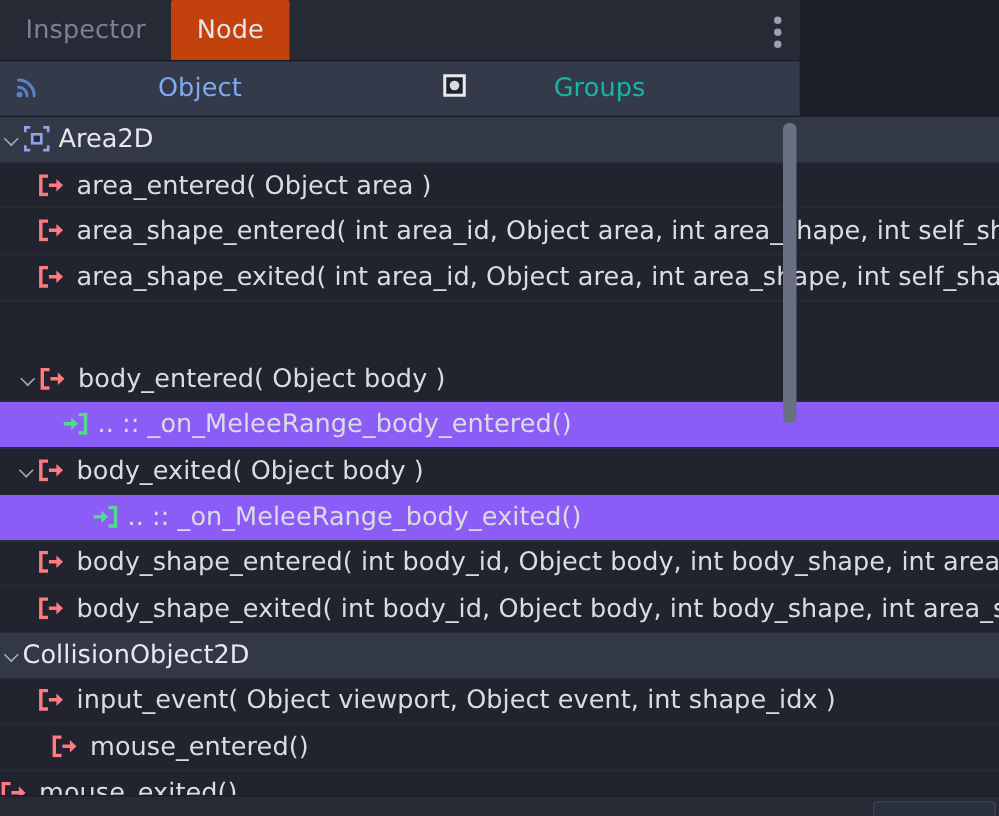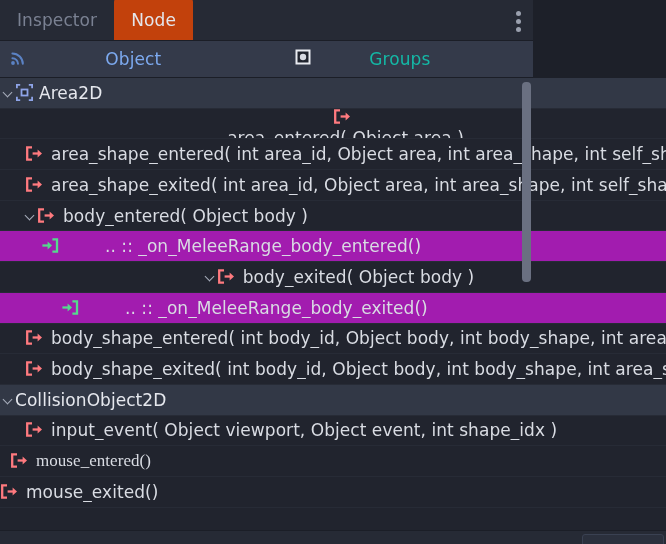--- a/index.html
+++ b/index.html
@@ -90,21 +90,21 @@
     white-space: nowrap;
     border-bottom: 1px solid #272b36;
     cursor: pointer;
     user-select: none;
   }
   .row.group {
     background: #323846;
     border-bottom: 1px solid #272b36;
   }
   .row.signal { background: #21242e; }
-  .row.conn   { background: #a21caf; gap: 40px; }
+  .row.conn   { background: #8b5cf6; }
 
   .arrow {
     width: 13px; height: 13px;
     flex: 0 0 13px;
     position: relative;
   }
   .arrow.open::after {
     content: "";
     position: absolute;
     left: 2px; top: 3px;
@@ -214,21 +214,21 @@
               <path d="M1.9 5.2 V1.9 H5.2"></path>
               <path d="M13.8 1.9 H17.1 V5.2"></path>
               <path d="M17.1 13.8 V17.1 H13.8"></path>
               <path d="M5.2 17.1 H1.9 V13.8"></path>
             </g>
             <rect x="5.6" y="5.6" width="7.8" height="7.8" fill="#8ea4e8"></rect>
             <rect x="7.4" y="7.4" width="4.2" height="4.2" fill="#262a35"></rect>
           </svg></span>
         <span class="label">Area2D</span>
       </div>
-      <div class="row signal" style="padding-left: 25px; flex-direction: column;">
+      <div class="row signal" style="padding-left: 25px;">
         <span class="sig-icon"><svg width="19" height="15" viewBox="0 0 19 15">
             <path d="M7 1.4 H2.2 V13.6 H7" fill="none" stroke="#ff7a7f" stroke-width="2.3" stroke-linejoin="miter"></path>
             <path d="M7.6 7.5 H14.2" fill="none" stroke="#ff7a7f" stroke-width="2.3"></path>
             <path d="M12.6 3.4 L17 7.5 L12.6 11.6 Z" fill="#ff7a7f"></path>
           </svg></span>
         <span class="label">area_entered( Object area )</span>
       </div>
       <div class="row signal" style="padding-left: 25px;">
         <span class="sig-icon"><svg width="19" height="15" viewBox="0 0 19 15">
             <path d="M7 1.4 H2.2 V13.6 H7" fill="none" stroke="#ff7a7f" stroke-width="2.3" stroke-linejoin="miter"></path>
@@ -238,38 +238,38 @@
         <span class="label">area_shape_entered( int area_id, Object area, int area_shape, int self_shape )</span>
       </div>
       <div class="row signal" style="padding-left: 25px;">
         <span class="sig-icon"><svg width="19" height="15" viewBox="0 0 19 15">
             <path d="M7 1.4 H2.2 V13.6 H7" fill="none" stroke="#ff7a7f" stroke-width="2.3" stroke-linejoin="miter"></path>
             <path d="M7.6 7.5 H14.2" fill="none" stroke="#ff7a7f" stroke-width="2.3"></path>
             <path d="M12.6 3.4 L17 7.5 L12.6 11.6 Z" fill="#ff7a7f"></path>
           </svg></span>
         <span class="label">area_shape_exited( int area_id, Object area, int area_shape, int self_shape )</span>
       </div>
-      <div class="row signal" style="padding-left: 24px;">
+      <div class="row signal" style="padding-left: 13px; margin-top: 37px;">
         <span class="arrow open"></span>
         <span class="sig-icon"><svg width="19" height="15" viewBox="0 0 19 15">
             <path d="M7 1.4 H2.2 V13.6 H7" fill="none" stroke="#ff7a7f" stroke-width="2.3" stroke-linejoin="miter"></path>
             <path d="M7.6 7.5 H14.2" fill="none" stroke="#ff7a7f" stroke-width="2.3"></path>
             <path d="M12.6 3.4 L17 7.5 L12.6 11.6 Z" fill="#ff7a7f"></path>
           </svg></span>
         <span class="label">body_entered( Object body )</span>
       </div>
       <div class="row conn" style="padding-left: 40px;">
         <span class="conn-icon"><svg width="19" height="15" viewBox="0 0 19 15">
             <path d="M12.4 1.4 H17.0 V13.6 H12.4" fill="none" stroke="#55d98d" stroke-width="2.3" stroke-linejoin="miter"></path>
             <path d="M2.4 7.5 H9.4" fill="none" stroke="#55d98d" stroke-width="2.3"></path>
             <path d="M7.6 3.4 L12.0 7.5 L7.6 11.6 Z" fill="#55d98d"></path>
           </svg></span>
         <span class="label">.. :: _on_MeleeRange_body_entered()</span>
       </div>
-      <div class="row signal" style="padding-left: 12px; justify-content: center;">
+      <div class="row signal" style="padding-left: 12px;">
         <span class="arrow open"></span>
         <span class="sig-icon"><svg width="19" height="15" viewBox="0 0 19 15">
             <path d="M7 1.4 H2.2 V13.6 H7" fill="none" stroke="#ff7a7f" stroke-width="2.3" stroke-linejoin="miter"></path>
             <path d="M7.6 7.5 H14.2" fill="none" stroke="#ff7a7f" stroke-width="2.3"></path>
             <path d="M12.6 3.4 L17 7.5 L12.6 11.6 Z" fill="#ff7a7f"></path>
           </svg></span>
         <span class="label">body_exited( Object body )</span>
       </div>
       <div class="row conn" style="padding-left: 60px;">
         <span class="conn-icon"><svg width="19" height="15" viewBox="0 0 19 15">
@@ -300,21 +300,21 @@
         <span class="label">CollisionObject2D</span>
       </div>
       <div class="row signal" style="padding-left: 25px;">
         <span class="sig-icon"><svg width="19" height="15" viewBox="0 0 19 15">
             <path d="M7 1.4 H2.2 V13.6 H7" fill="none" stroke="#ff7a7f" stroke-width="2.3" stroke-linejoin="miter"></path>
             <path d="M7.6 7.5 H14.2" fill="none" stroke="#ff7a7f" stroke-width="2.3"></path>
             <path d="M12.6 3.4 L17 7.5 L12.6 11.6 Z" fill="#ff7a7f"></path>
           </svg></span>
         <span class="label">input_event( Object viewport, Object event, int shape_idx )</span>
       </div>
-      <div class="row signal" style="padding-left: 10px; font-family: Liberation Serif, serif;">
+      <div class="row signal" style="padding-left: 34px;">
         <span class="sig-icon"><svg width="19" height="15" viewBox="0 0 19 15">
             <path d="M7 1.4 H2.2 V13.6 H7" fill="none" stroke="#ff7a7f" stroke-width="2.3" stroke-linejoin="miter"></path>
             <path d="M7.6 7.5 H14.2" fill="none" stroke="#ff7a7f" stroke-width="2.3"></path>
             <path d="M12.6 3.4 L17 7.5 L12.6 11.6 Z" fill="#ff7a7f"></path>
           </svg></span>
         <span class="label">mouse_entered()</span>
       </div>
       <div class="row signal" style="">
         <span class="sig-icon"><svg width="19" height="15" viewBox="0 0 19 15">
             <path d="M7 1.4 H2.2 V13.6 H7" fill="none" stroke="#ff7a7f" stroke-width="2.3" stroke-linejoin="miter"></path>

